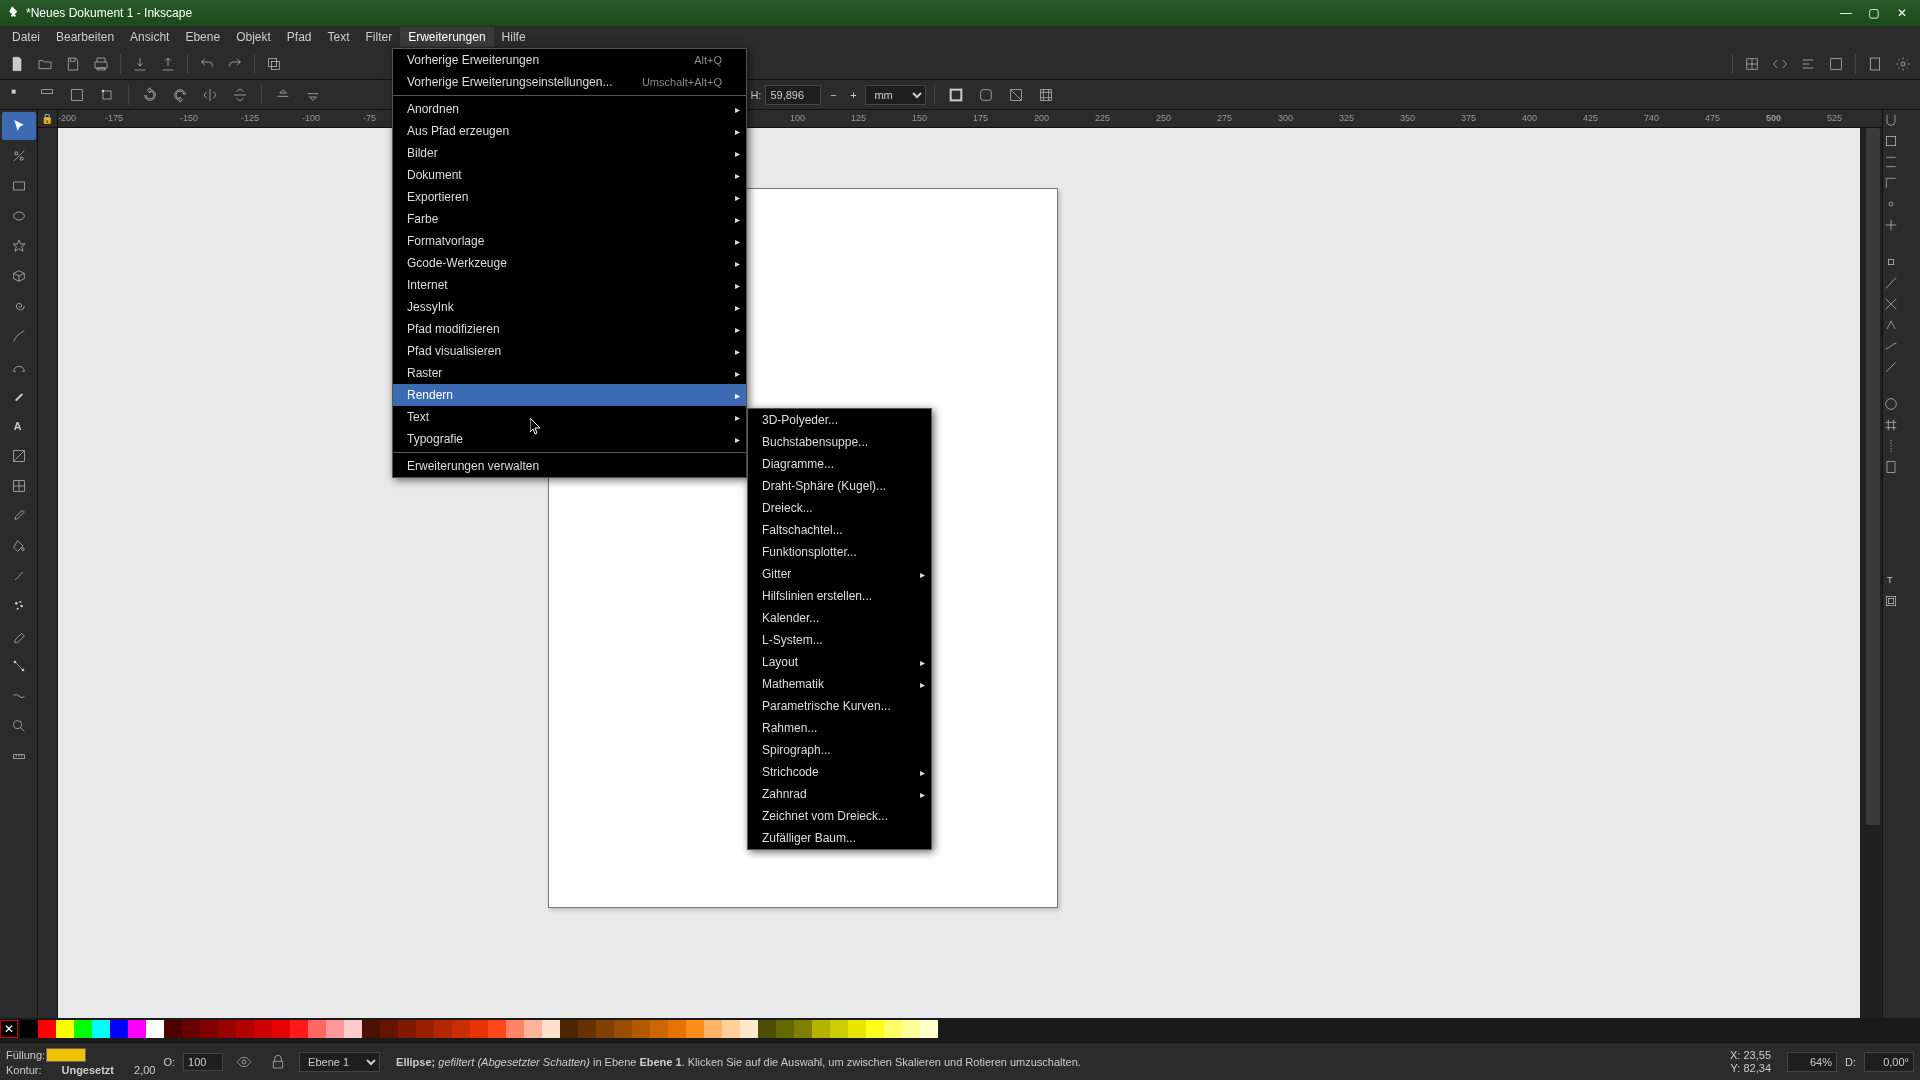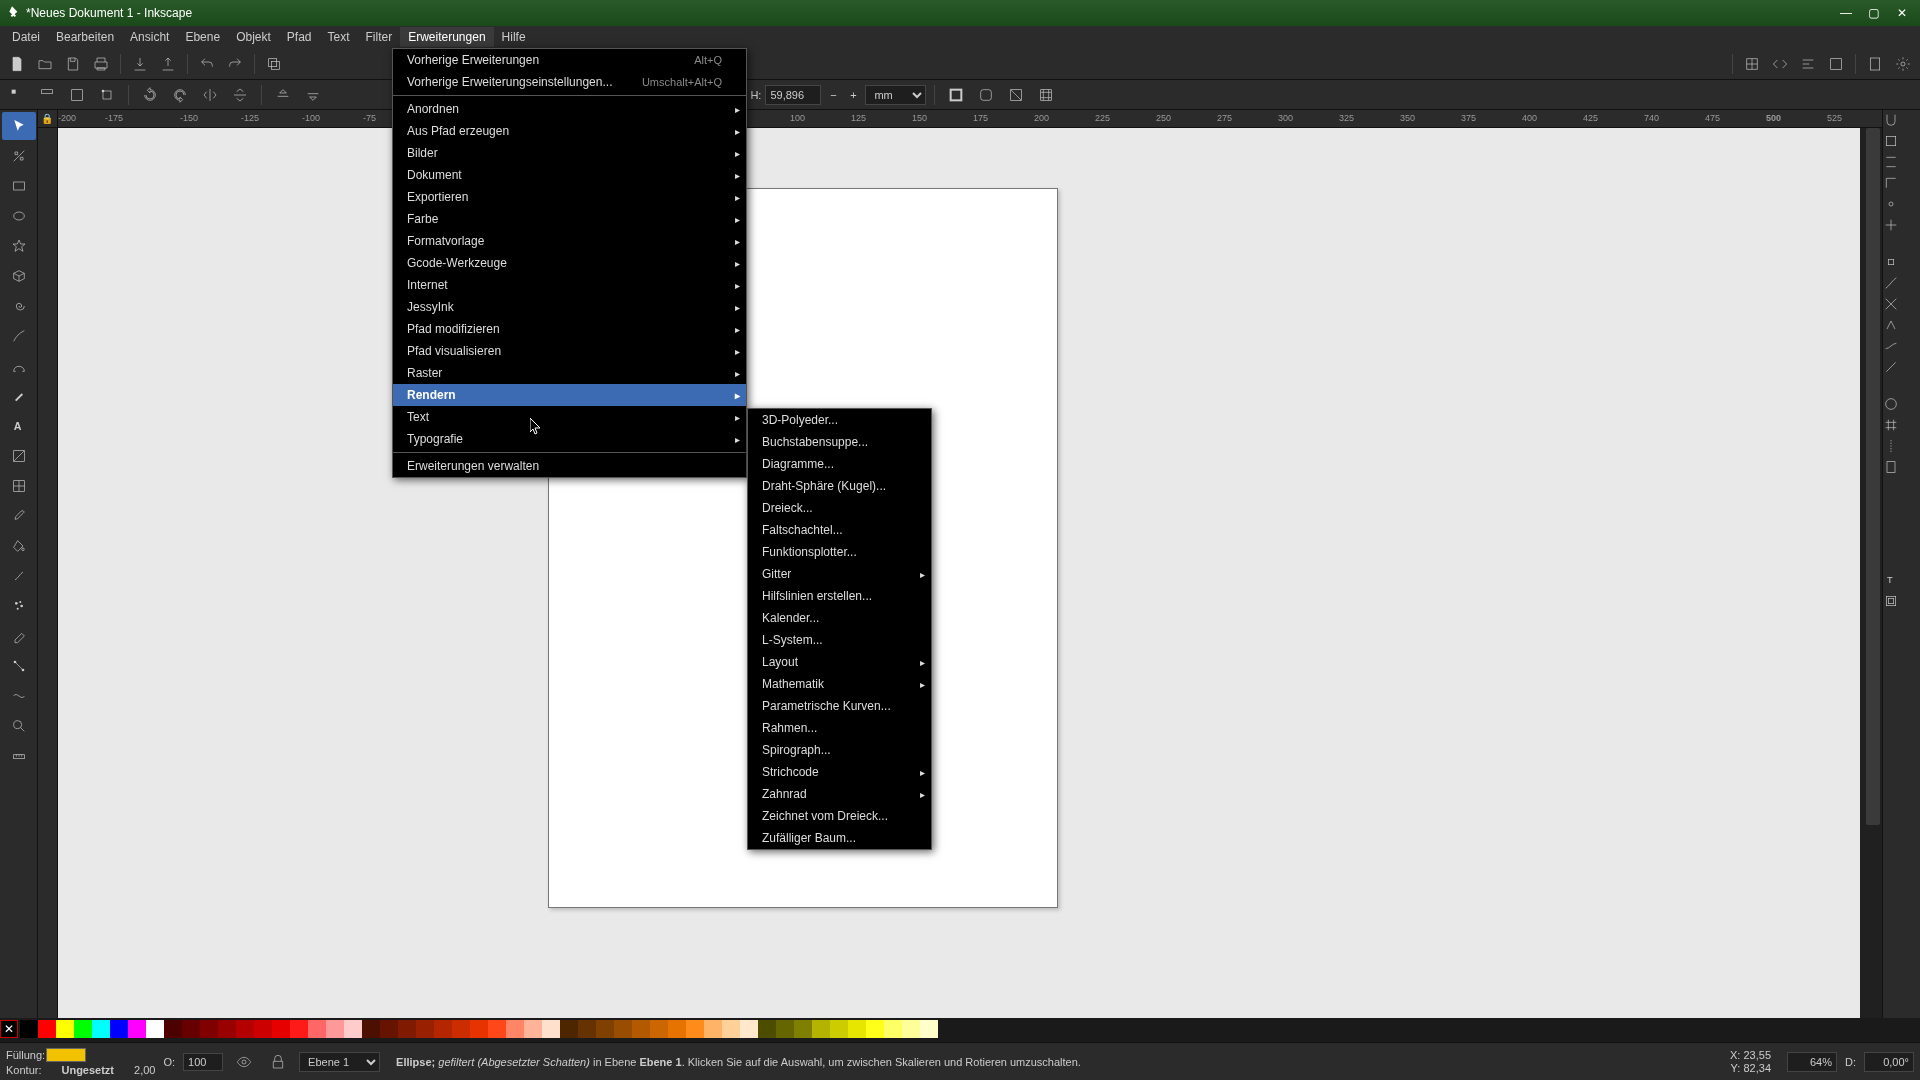--- a/index.html
+++ b/index.html
@@ -41,21 +41,21 @@
 .vscrollbar { position:absolute; top:18px; right:0; width:18px; bottom:18px; background:#202020; }
 .vscrollbar .thumb { position:absolute; top:0; left:2px; right:2px; height:78%; background:#3a3a3a; border-radius:2px; }
 .hscrollbar { position:absolute; left:20px; right:18px; bottom:0; height:18px; background:#202020; }
 .hscrollbar .thumb { position:absolute; left:120px; right:60px; top:2px; bottom:2px; background:#3a3a3a; border-radius:2px; }
 
 .hruler .tick { position:absolute; top:3px; font-size:9px; color:#999; }
 
 
 .dropdown { position:absolute; background:#000000; border:1px solid #555; box-shadow:2px 2px 8px rgba(0,0,0,.6); font-size:12px; color:#ddd; z-index:1000; }
 .dropdown .ditem { padding:4px 24px 4px 14px; position:relative; white-space:nowrap; display:flex; justify-content:space-between; align-items:center; min-height:22px; }
-.dropdown .ditem.hover { background:#3d6bb3; color:#fff;font-weight:bold; }
+.dropdown .ditem.hover { background:#3d6bb3; color:#fff; }
 .dropdown .ditem.hassub::after { content:"▸"; position:absolute; right:6px; font-size:10px; }
 .dropdown .dsep { height:1px; background:#555; margin:2px 0; }
 .dropdown .shortcut { color:#888; font-size:11px; margin-left:20px; }
 
 
 .palette { height:22px; background:#1a1a1a; display:flex; align-items:center; }
 .palette .x { width:18px; height:18px; color:#fff; display:flex; align-items:center; justify-content:center; border:1px solid #c00; margin-right:2px; font-size:12px; background:#000; }
 .swatch { width:18px; height:18px; }
 .statusbar { height:38px; background:#2b2b2b; border-top:1px solid #111; display:flex; align-items:center; padding:0 6px; font-size:11px; color:#ccc; gap:8px; }
 .statusbar .fillbox { width:40px; height:14px; background:#f2c200; border:1px solid #666; }

